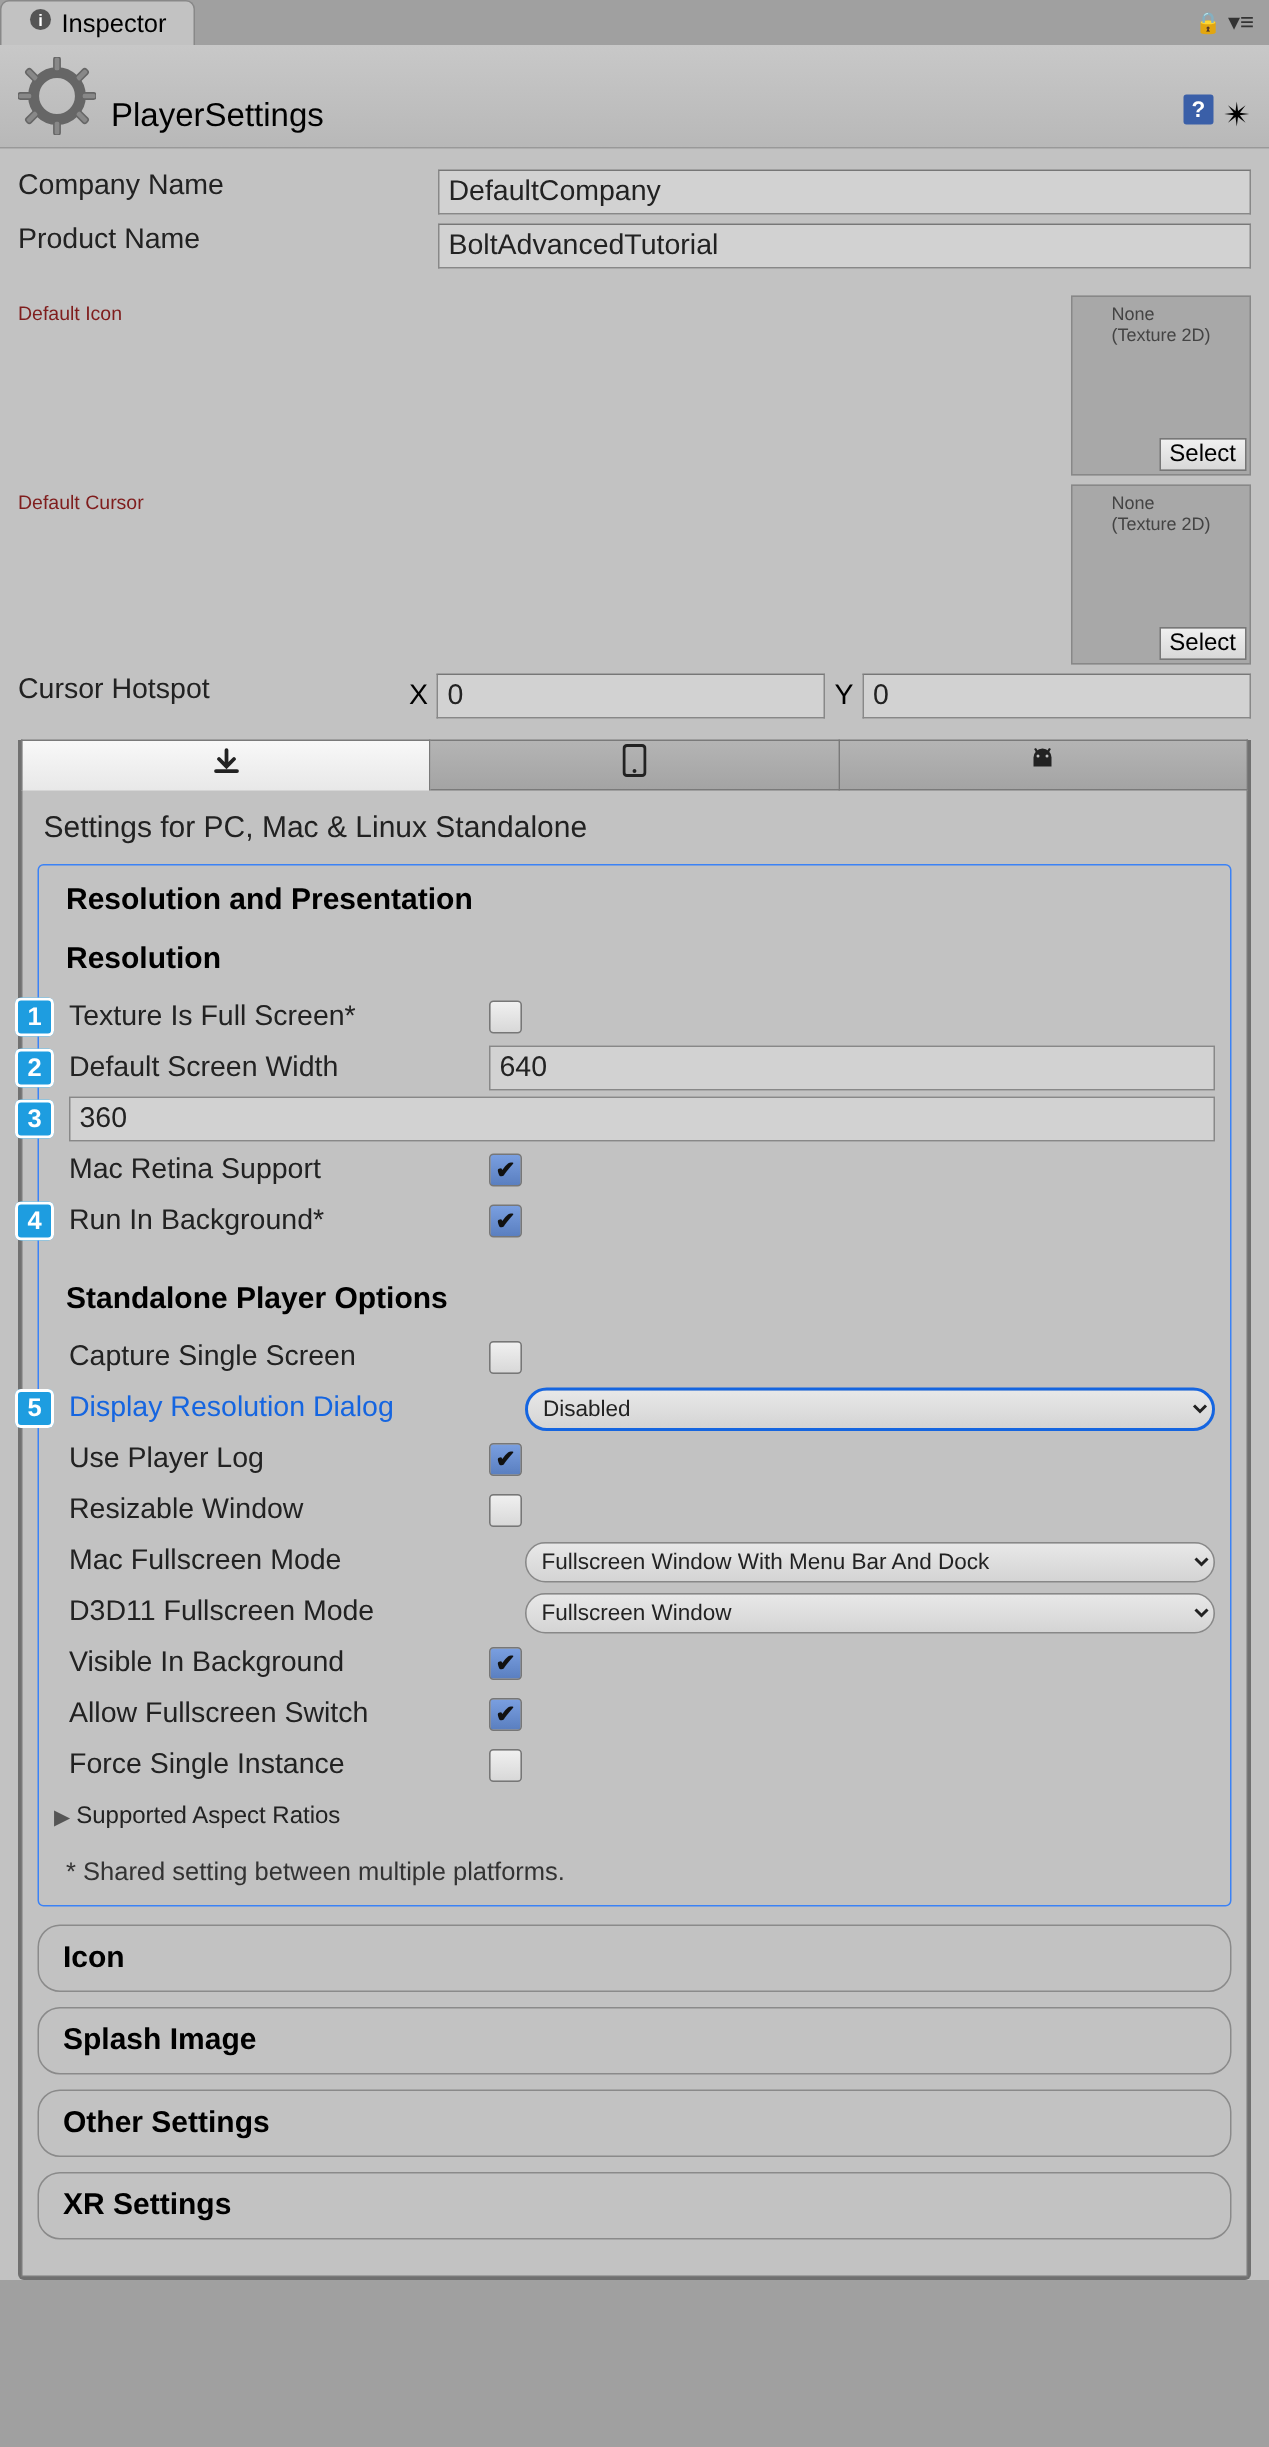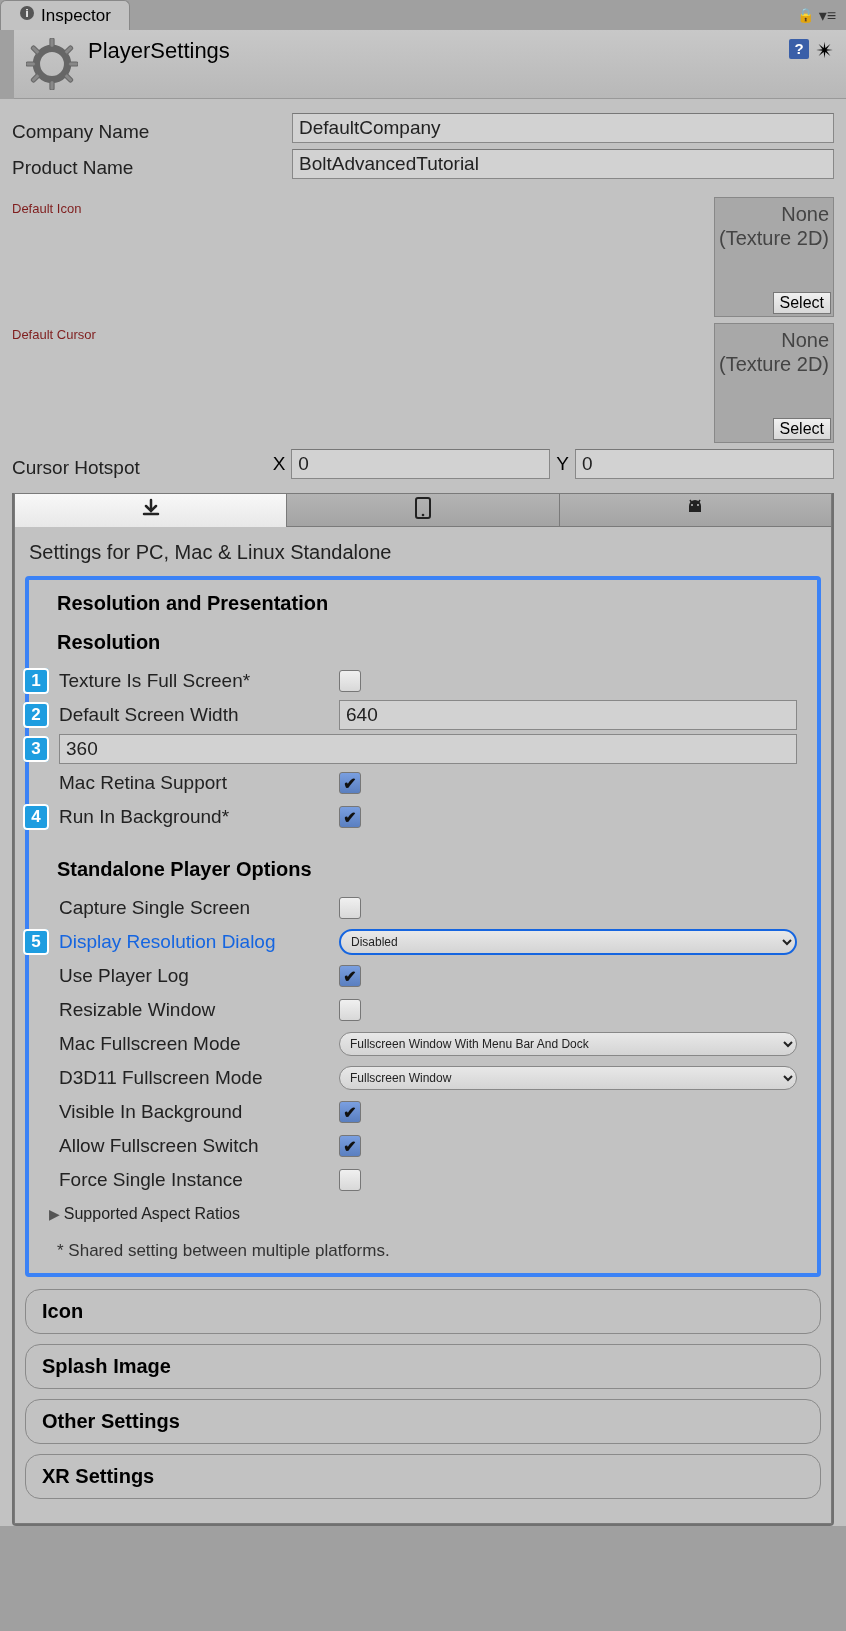--- a/index.html
+++ b/index.html
@@ -8,64 +8,64 @@
 .window { }
 
 
 .tab-header { background: #a0a0a0; display: flex; align-items: center; height: 30px; padding: 0 10px 0 0; }
 .tab { background: #c2c2c2; border-radius: 6px 6px 0 0; padding: 4px 18px; display: flex; align-items: center; gap: 6px; font-size: 17px; border-top: 1px solid #888; border-left: 1px solid #888; border-right: 1px solid #888; }
 .tab-spacer { flex: 1; }
 .lock-icon { font-size: 14px; color: #555; margin-right: 4px; }
 .menu-icon { font-size: 16px; color: #333; }
 
 
-.title-bar { background: linear-gradient(#c8c8c8, #b8b8b8); display: flex; align-items: flex-start; padding: 8px 12px; border-bottom: 1px solid #999; margin-left: 14px; }
+.title-bar { background: linear-gradient(#c8c8c8, #b8b8b8); display: flex; align-items: flex-end; padding: 8px 12px; border-bottom: 1px solid #999; }
 .gear-big { width: 52px; height: 52px; }
 .gear-big svg { width: 100%; height: 100%; }
 .title-label { font-size: 22px; margin-left: 10px; }
 .title-spacer { flex: 1; }
 .help-icon, .gear-small { font-size: 22px; margin-left: 6px; cursor: pointer; }
 
 
 .body { background: #c2c2c2; padding: 14px 12px 0 12px; }
 
-.prop-row { display: flex; align-items: flex-end; margin-bottom: 6px; min-height: 28px; }
+.prop-row { display: flex; align-items: flex-start; margin-bottom: 6px; min-height: 28px; }
 .prop-row .label { width: 280px; font-size: 19px; color: #222; }
 .prop-row input[type="text"] { flex: 1; background: #d2d2d2; border: 1px solid #888; border-top-color: #777; padding: 3px 6px; font-size: 19px; color: #222; }
 .prop-row .field-x { display: flex; align-items: center; gap: 6px; flex: 1; }
 .prop-row .field-x .xy-label { font-size: 19px; }
 .prop-row .field-x input { flex: 1; }
 
 .tex-row { display: flex; margin-bottom: 6px; }
 .tex-row .label { width: 280px; font-size: 13px; padding-top: 4px; color: #7f1d1d; }
 .tex-row .tex-spacer { flex: 1; }
 .tex-slot { width: 120px; height: 120px; background: #a8a8a8; border: 1px solid #888; position: relative; display: flex; flex-direction: column; align-items: center; }
-.tex-slot .tex-text { font-size: 20px; color: #444; text-align: right; padding-top: 4px; line-height: 1.2; }
+.tex-slot .tex-text { font-size: 12px; color: #444; text-align: left; padding-top: 4px; line-height: 1.2; }
 .tex-slot .select-btn { position: absolute; bottom: 2px; right: 2px; background: linear-gradient(#f0f0f0, #d8d8d8); border: 1px solid #777; font-size: 16px; padding: 1px 6px; cursor: pointer; }
 
 
 .platform-tabs { display: flex; margin-top: 10px; }
 .plat-tab { flex: 1; height: 34px; background: linear-gradient(#b4b4b4, #a4a4a4); border: 1px solid #7a7a7a; display: flex; align-items: center; justify-content: center; font-size: 20px; cursor: pointer; }
 .plat-tab.active { background: linear-gradient(#f8f8f8, #e8e8e8); border-bottom: none; }
 .plat-tab + .plat-tab { border-left: none; }
 
 
 .settings-panel { border: 1px solid #7a7a7a; border-top: none; background: #c2c2c2; padding: 8px 10px 14px 10px; }
 .settings-title { font-size: 20px; padding: 6px 4px 12px 4px; color: #222; }
 
-.section-box { border: 4px solid #3b82f6; border-radius: 4px; margin-bottom: 12px; background: #c2c2c2; padding: 12px 20px; }
+.section-box { border: 1px solid #3b82f6; border-radius: 4px; margin-bottom: 12px; background: #c2c2c2; padding: 12px 10px; }
 .section-header { font-size: 20px; font-weight: bold; padding: 0 8px 10px 8px; }
 .sub-header { font-size: 20px; font-weight: bold; padding: 6px 0 10px 8px; }
 
 .setting-row { display: flex; align-items: center; min-height: 34px; position: relative; padding-left: 10px; }
 .setting-row .label { width: 280px; font-size: 19px; color: #222; }
 .setting-row .label.highlight { color: #1565e0; }
 .setting-row .ctrl { flex: 1; display: flex; align-items: center; }
 .setting-row input[type="text"] { flex: 1; background: #d2d2d2; border: 1px solid #888; padding: 3px 6px; font-size: 19px; color: #222; }
-.setting-row select { flex: 1; background: linear-gradient(#e8e8e8, #d4d4d4); border: 1px solid #888; padding: 3px 6px; font-size: 12px; color: #222; border-radius: 16px; }
+.setting-row select { flex: 1; background: linear-gradient(#e8e8e8, #d4d4d4); border: 1px solid #888; padding: 3px 6px; font-size: 15px; color: #222; border-radius: 16px; margin-left: 24px; }
 .setting-row select.highlight { border: 2px solid #1565e0; }
 
 .unity-check { width: 22px; height: 22px; background: linear-gradient(#f0f0f0, #d8d8d8); border: 1px solid #777; border-radius: 3px; display: flex; align-items: center; justify-content: center; cursor: pointer; }
 .unity-check.checked { background: linear-gradient(#7a9fe0, #5a7fc0); }
 .unity-check.checked::after { content: "✔"; color: #111; font-size: 16px; font-weight: bold; }
 
 .annotation { position: absolute; left: -26px; top: 50%; transform: translateY(-50%); width: 26px; height: 26px; background: #1e9de0; color: #fff; border-radius: 4px; display: flex; align-items: center; justify-content: center; font-size: 17px; font-weight: bold; box-shadow: 0 0 0 2px #fff inset; }
 
 .foldout { display: flex; align-items: center; gap: 4px; padding-left: 0; min-height: 34px; }
 .foldout .tri { color: #555; font-size: 14px; }

